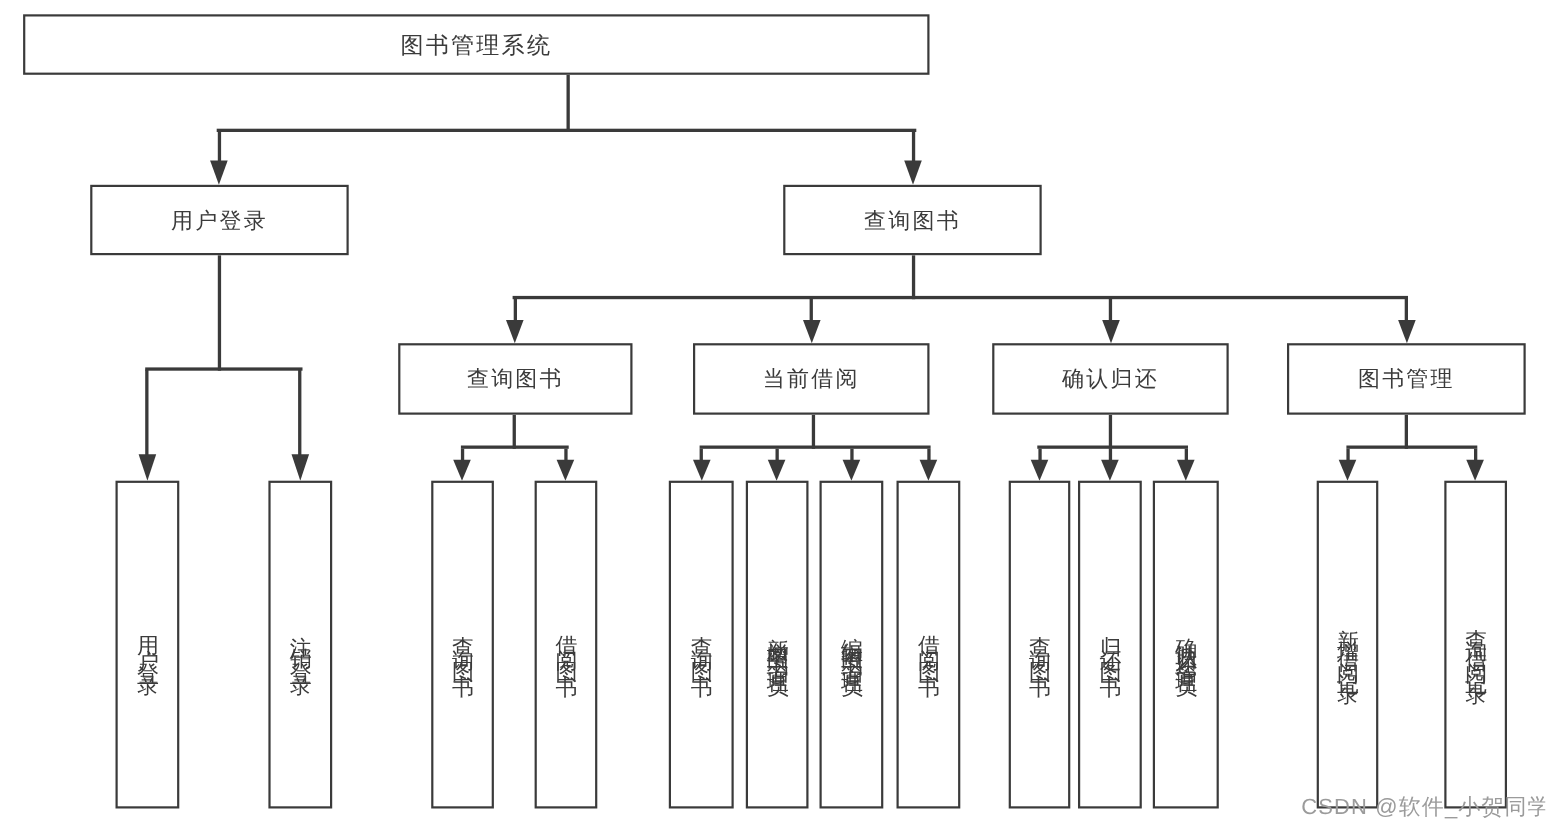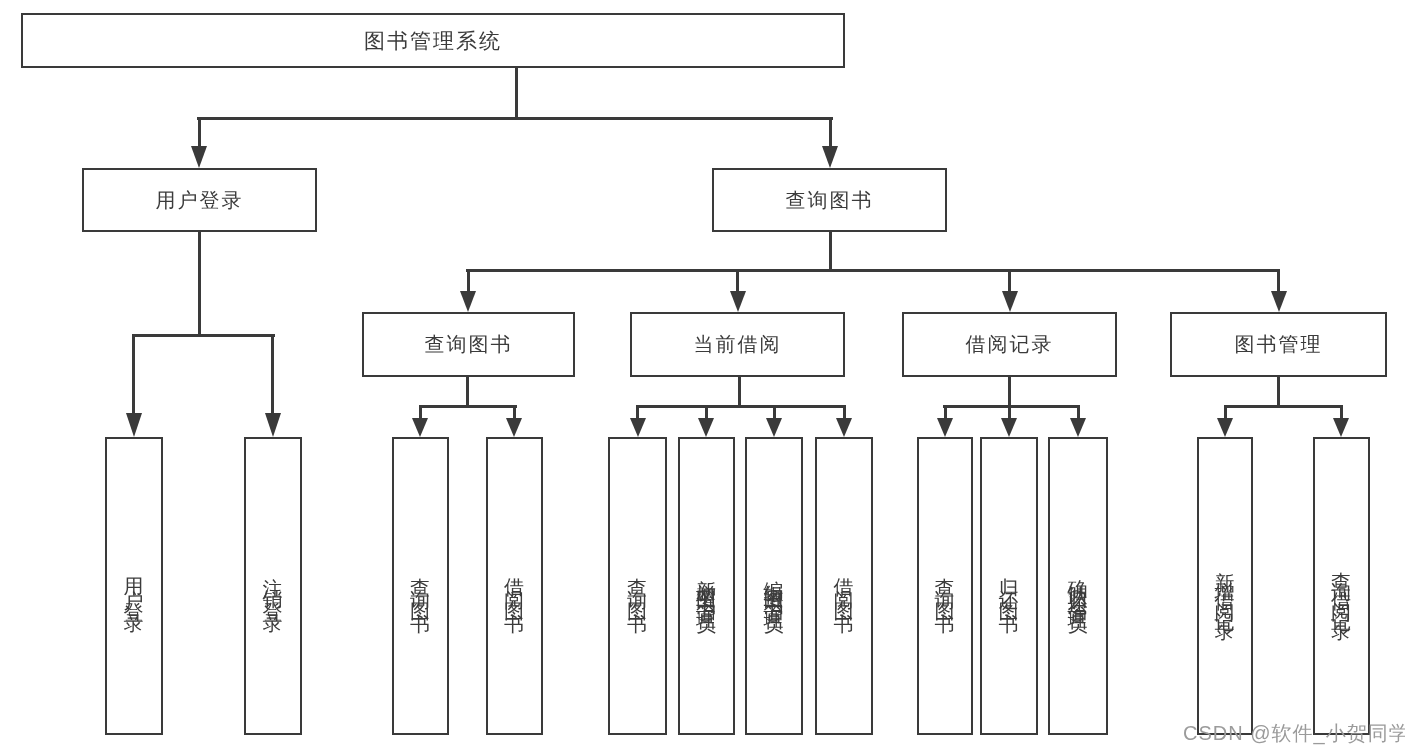--- a/index.html
+++ b/index.html
@@ -87,21 +87,21 @@
   <div class="arrow arrow-mid" style="left:460px;top:291px"></div>
   <div class="vline" style="left:736px;top:271px;width:3px;height:22px"></div>
   <div class="arrow arrow-mid" style="left:730px;top:291px"></div>
   <div class="vline" style="left:1008px;top:271px;width:3px;height:22px"></div>
   <div class="arrow arrow-mid" style="left:1002px;top:291px"></div>
   <div class="vline" style="left:1277px;top:271px;width:3px;height:22px"></div>
   <div class="arrow arrow-mid" style="left:1271px;top:291px"></div>
 
   <div class="box" style="left:362px;top:312px;width:213px;height:65px">查询图书</div>
   <div class="box" style="left:630px;top:312px;width:215px;height:65px">当前借阅</div>
-  <div class="box" style="left:902px;top:312px;width:215px;height:65px">借阅记录</div>
+  <div class="box" style="left:902px;top:312px;width:215px;height:65px">确认归还</div>
   <div class="box" style="left:1170px;top:312px;width:217px;height:65px">图书管理</div>
 
   <div class="vline" style="left:466px;top:377px;width:3px;height:31px"></div>
   <div class="hline" style="left:419px;top:405px;width:98px;height:3px"></div>
   <div class="vline" style="left:419px;top:408px;width:3px;height:12px"></div>
   <div class="arrow arrow-small" style="left:412px;top:418px"></div>
   <div class="vline" style="left:513px;top:408px;width:3px;height:12px"></div>
   <div class="arrow arrow-small" style="left:506px;top:418px"></div>
 
   <div class="vline" style="left:738px;top:377px;width:3px;height:31px"></div>

